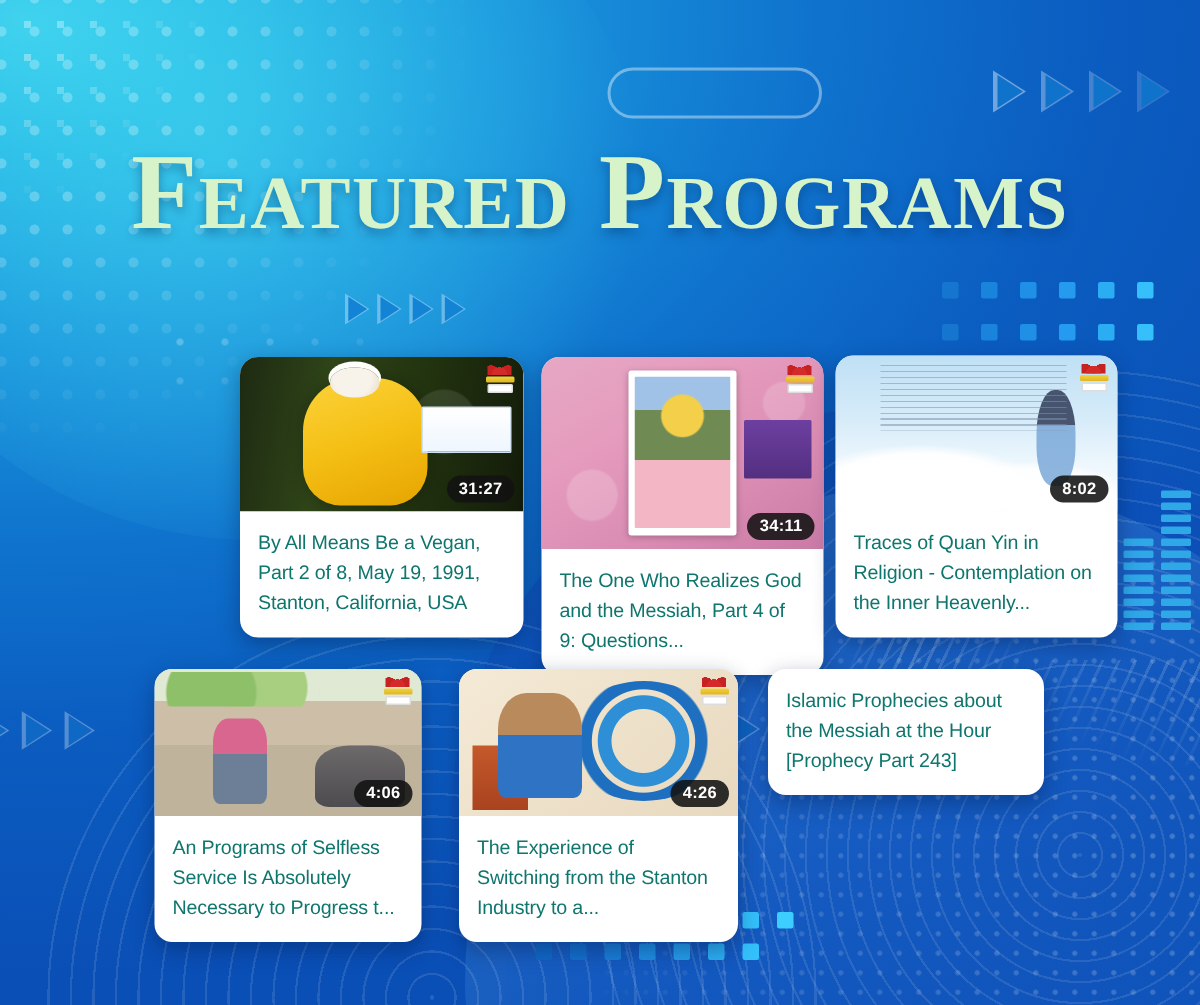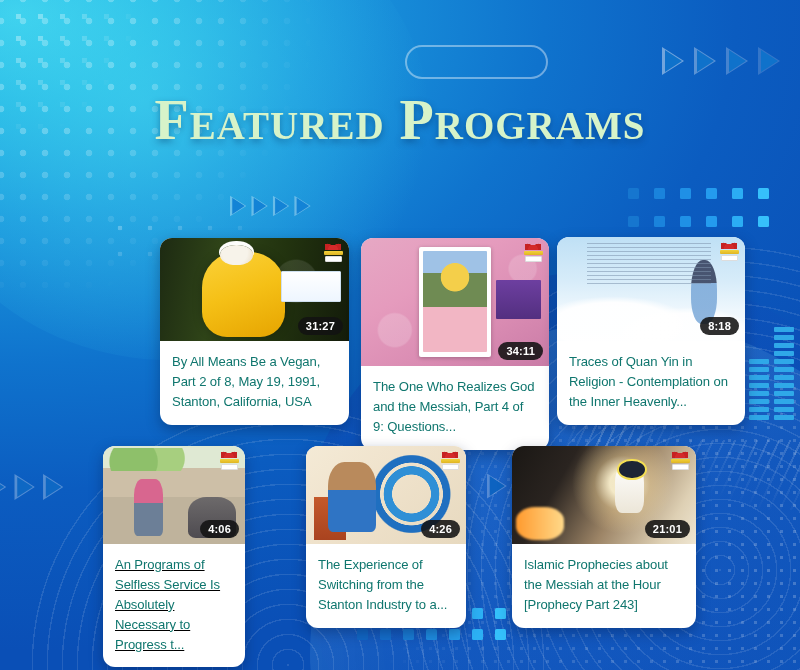--- a/index.html
+++ b/index.html
@@ -168,21 +168,21 @@
   .eq-col { width:20px; display:flex; flex-direction:column-reverse; gap:3px; }
   .eq-seg { height:5px; border-radius:1px; background:#2fa8e8; }
 
   
   .title {
     position:absolute; left:0; right:0; top:92px;
     text-align:center;
     font-family:"Liberation Serif","DejaVu Serif",serif;
     font-variant:small-caps;
     font-weight:700;
-    font-size:56px;
+    font-size:72px;
     letter-spacing:1px;
     line-height:1;
     color:#d7f3c9;
     text-shadow:0 3px 7px rgba(0,40,90,.40);
     white-space:nowrap;
   }
 
   
   .card {
     position:absolute;
@@ -241,23 +241,23 @@
     word-break:break-word;
   }
 
   
   #card-1 { left:160px; top:238px; width:189px; }
   #card-1 .thumb { height:103px; }
   #card-2 { left:361px; top:238px; width:188px; }
   #card-2 .thumb { height:128px; }
   #card-3 { left:557px; top:237px; width:188px; }
   #card-3 .thumb { height:104px; }
-  #card-4 { left:103px; top:446px; width:142px;text-decoration:underline; }
+  #card-4 { left:103px; top:446px; width:178px; }
   #card-4 .thumb { height:98px; }
-  #card-5 { left:306px; top:446px; width:160px; }
+  #card-5 { left:306px; top:446px; width:186px; }
   #card-5 .thumb { height:98px; }
   #card-6 { left:512px; top:446px; width:184px; }
   #card-6 .thumb { height:98px; }
 
   
   
   .art-1 {
     background:
       radial-gradient(circle at 72% 42%, rgba(255,255,255,.10) 0 14%, transparent 15%),
       linear-gradient(100deg, #1d2a12 0%, #2f4418 30%, #22330f 62%, #131b0a 100%);
@@ -563,21 +563,21 @@
   <div class="card" id="card-3">
     <div class="thumb">
       <div class="thumb-art art-3">
           <span class="ins"></span>
         </div>
       <div class="logo">
         <span class="lotus"></span>
           <span class="bar"></span>
           <span class="cap"></span>
       </div>
-      <span class="duration">8:18</span>
+      <span class="duration">8:02</span>
     </div>
     <div class="card-body">
       <div class="card-title">Traces of Quan Yin in Religion - Contemplation on the Inner Heavenly...</div>
     </div>
   </div>
 
   <div class="card" id="card-4">
     <div class="thumb">
       <div class="thumb-art art-4">
           <span class="ins"></span>
@@ -605,29 +605,18 @@
           <span class="cap"></span>
       </div>
       <span class="duration">4:26</span>
     </div>
     <div class="card-body">
       <div class="card-title">The Experience of Switching from the Stanton Industry to a...</div>
     </div>
   </div>
 
   <div class="card" id="card-6">
-    <div class="thumb">
-      <div class="thumb-art art-6">
-          <span class="ins"></span>
-        </div>
-      <div class="logo">
-        <span class="lotus"></span>
-          <span class="bar"></span>
-          <span class="cap"></span>
-      </div>
-      <span class="duration">21:01</span>
-    </div>
     <div class="card-body">
       <div class="card-title">Islamic Prophecies about the Messiah at the Hour [Prophecy Part 243]</div>
     </div>
   </div>
 
 </div>
 
 </body></html>

